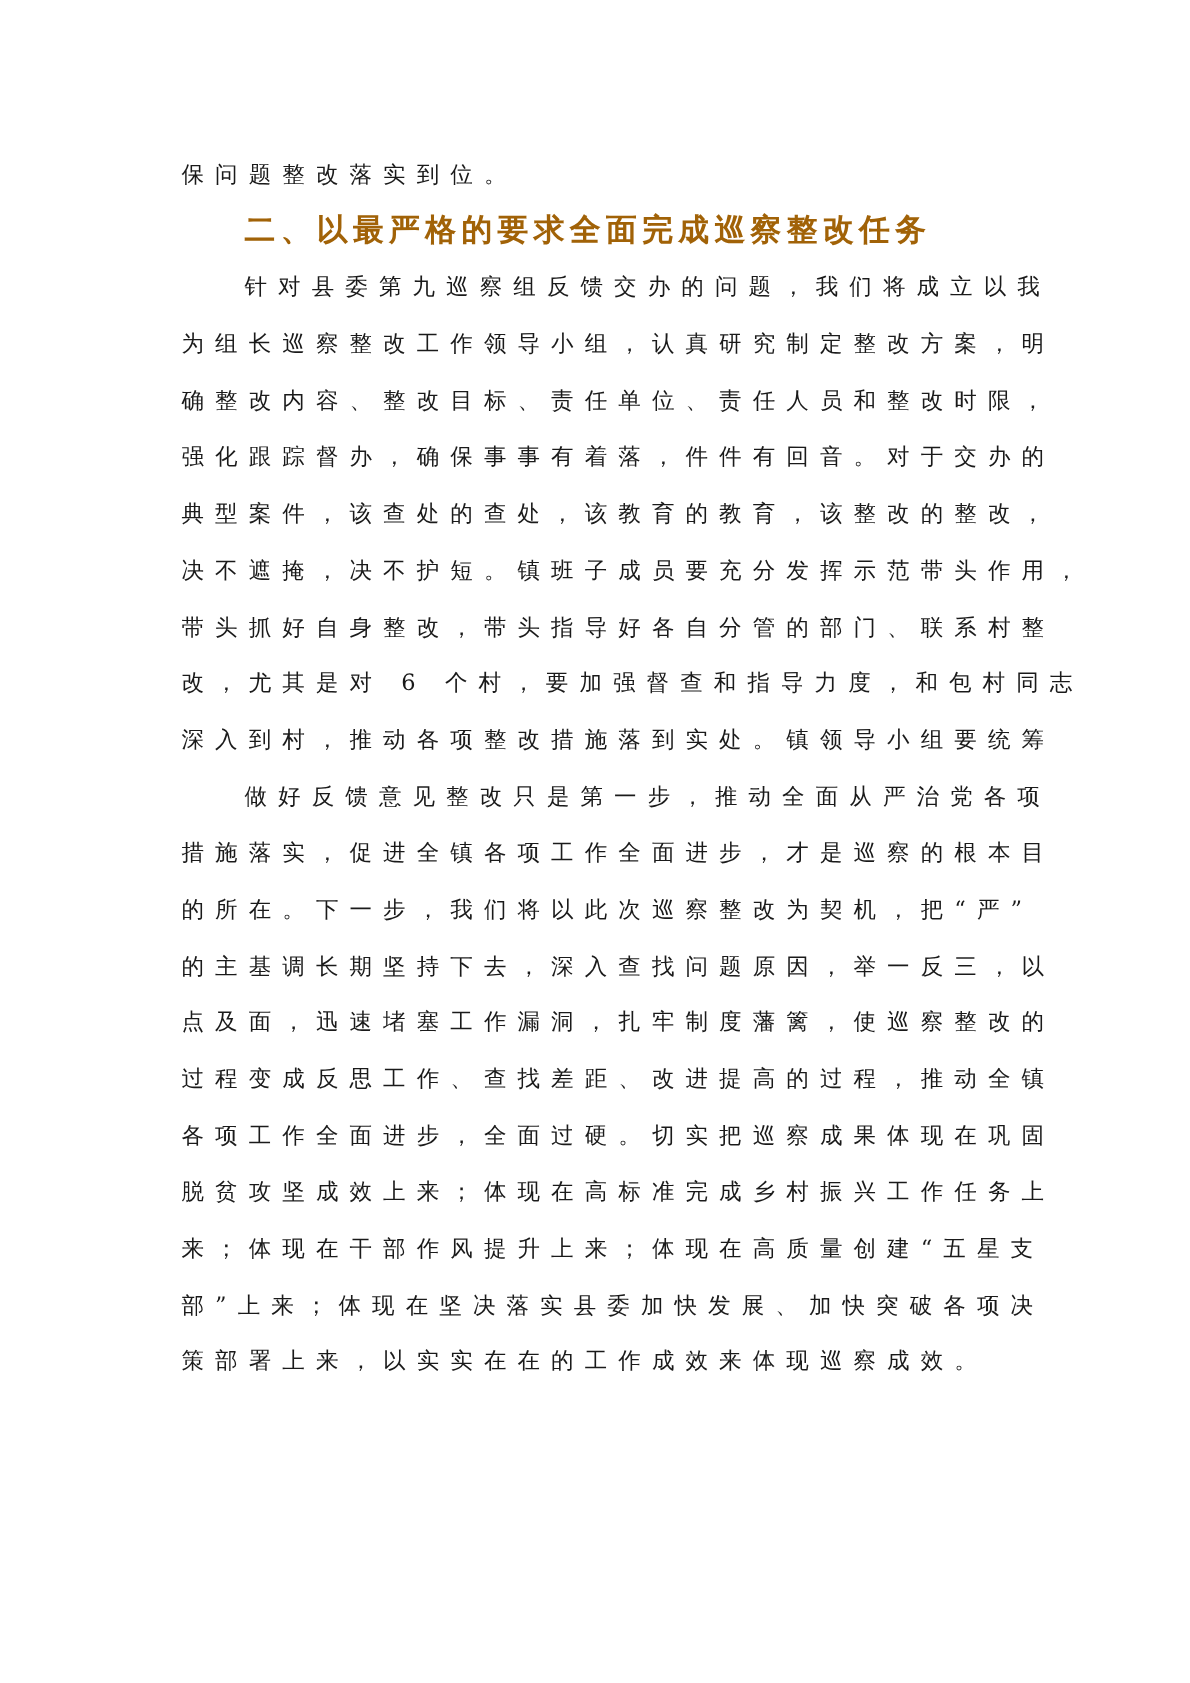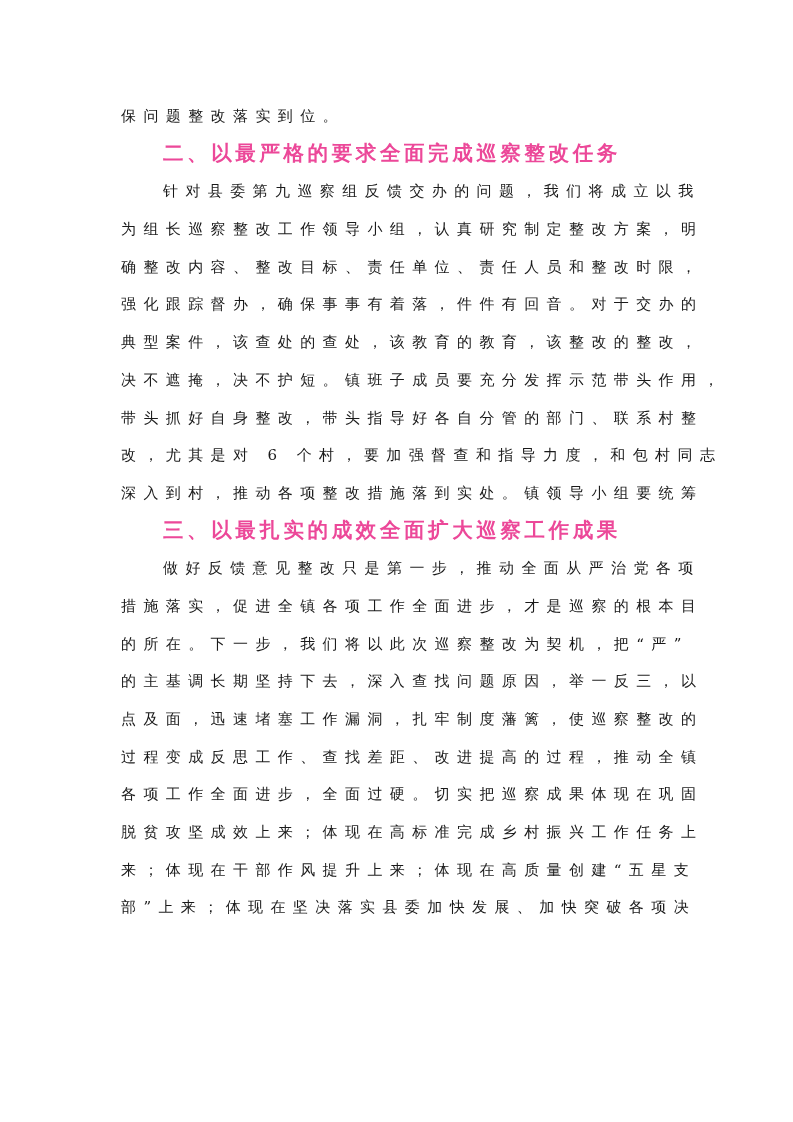--- a/index.html
+++ b/index.html
@@ -15,26 +15,26 @@
   .line {
     height: 37.7px;
     line-height: 37.7px;
     font-size: 15px;
     letter-spacing: 7.4px;
     white-space: nowrap;
     overflow: visible;
   }
   .indent { padding-left: 42px; }
   .heading {
-    font-family: Liberation Mono, monospace;
+    font-family: Liberation Serif, serif;
     font-weight: bold;
     font-size: 20.5px;
     letter-spacing: 3.6px;
     padding-left: 42px;
-    color: #ec4899;
+    color: #a16207;
   }
 </style>
 </head>
 <body>
 
 <div class="page">
   <div class="line">保问题整改落实到位。</div>
 
   <div class="line heading">二、以最严格的要求全面完成巡察整改任务</div>
   <div>
@@ -42,26 +42,26 @@
     <div class="line">为组长巡察整改工作领导小组，认真研究制定整改方案，明</div>
     <div class="line">确整改内容、整改目标、责任单位、责任人员和整改时限，</div>
     <div class="line">强化跟踪督办，确保事事有着落，件件有回音。对于交办的</div>
     <div class="line">典型案件，该查处的查处，该教育的教育，该整改的整改，</div>
     <div class="line">决不遮掩，决不护短。镇班子成员要充分发挥示范带头作用，</div>
     <div class="line">带头抓好自身整改，带头指导好各自分管的部门、联系村整</div>
     <div class="line">改，尤其是对 6 个村，要加强督查和指导力度，和包村同志</div>
     <div class="line">深入到村，推动各项整改措施落到实处。镇领导小组要统筹</div>
   </div>
 
-  <div class="line heading">三、以最扎实的成效全面扩大巡察工作成果</div>
   <div>
     <div class="line indent">做好反馈意见整改只是第一步，推动全面从严治党各项</div>
     <div class="line">措施落实，促进全镇各项工作全面进步，才是巡察的根本目</div>
     <div class="line">的所在。下一步，我们将以此次巡察整改为契机，把“严”</div>
     <div class="line">的主基调长期坚持下去，深入查找问题原因，举一反三，以</div>
     <div class="line">点及面，迅速堵塞工作漏洞，扎牢制度藩篱，使巡察整改的</div>
     <div class="line">过程变成反思工作、查找差距、改进提高的过程，推动全镇</div>
     <div class="line">各项工作全面进步，全面过硬。切实把巡察成果体现在巩固</div>
     <div class="line">脱贫攻坚成效上来；体现在高标准完成乡村振兴工作任务上</div>
     <div class="line">来；体现在干部作风提升上来；体现在高质量创建“五星支</div>
     <div class="line">部”上来；体现在坚决落实县委加快发展、加快突破各项决</div>
+    <div class="line">策部署上来，以实实在在的工作成效来体现巡察成效。</div>
   </div>
 </div>
 
 </body></html>

